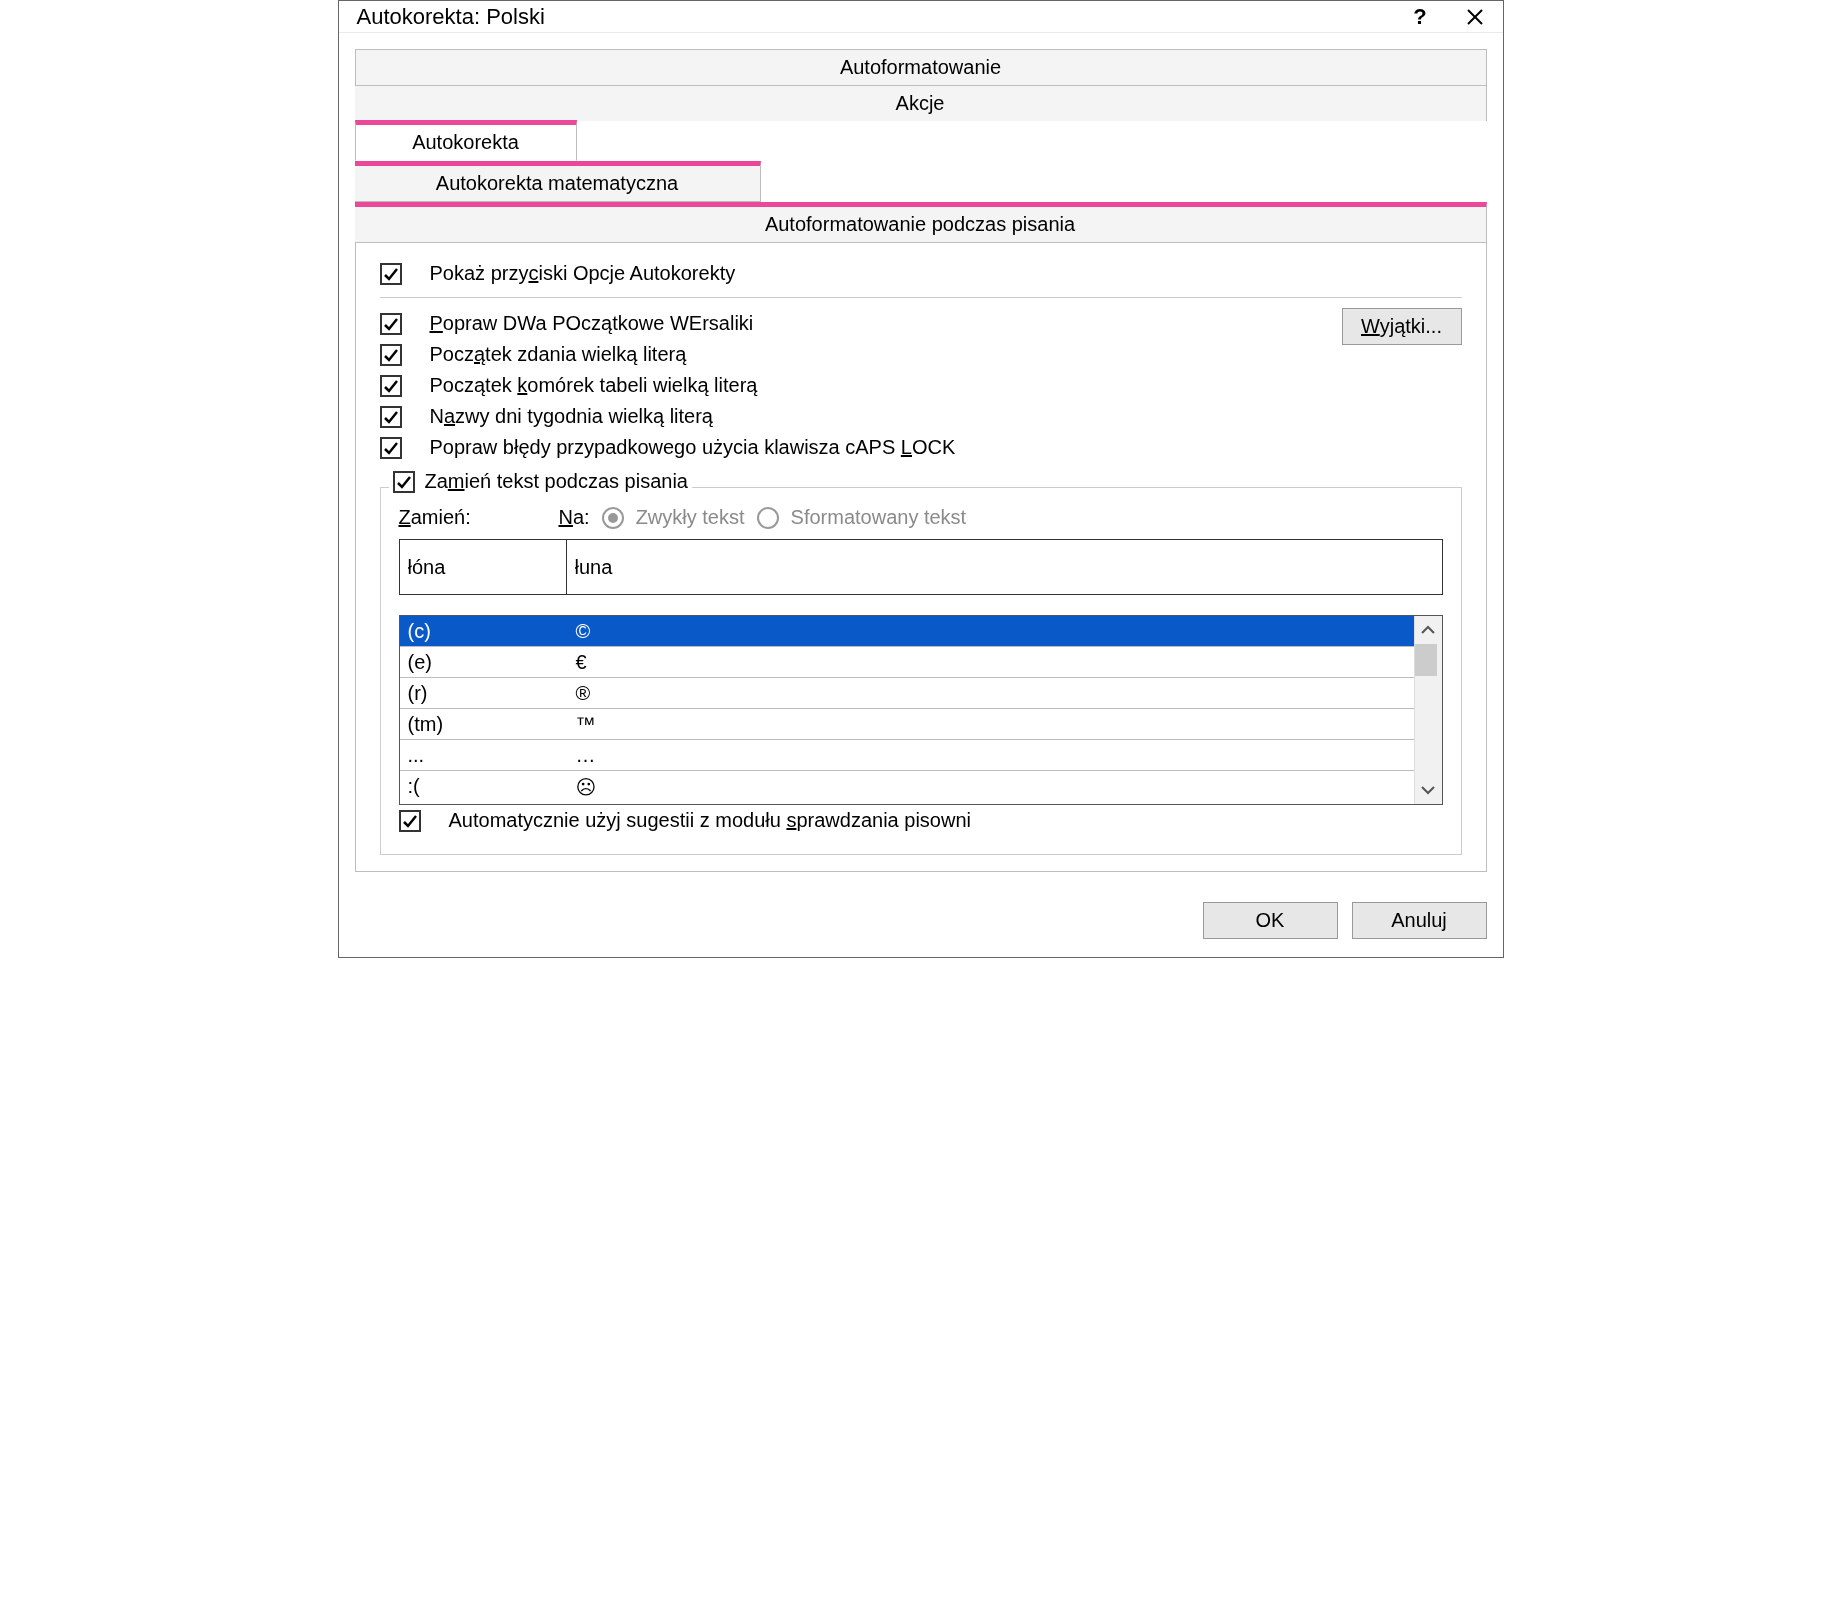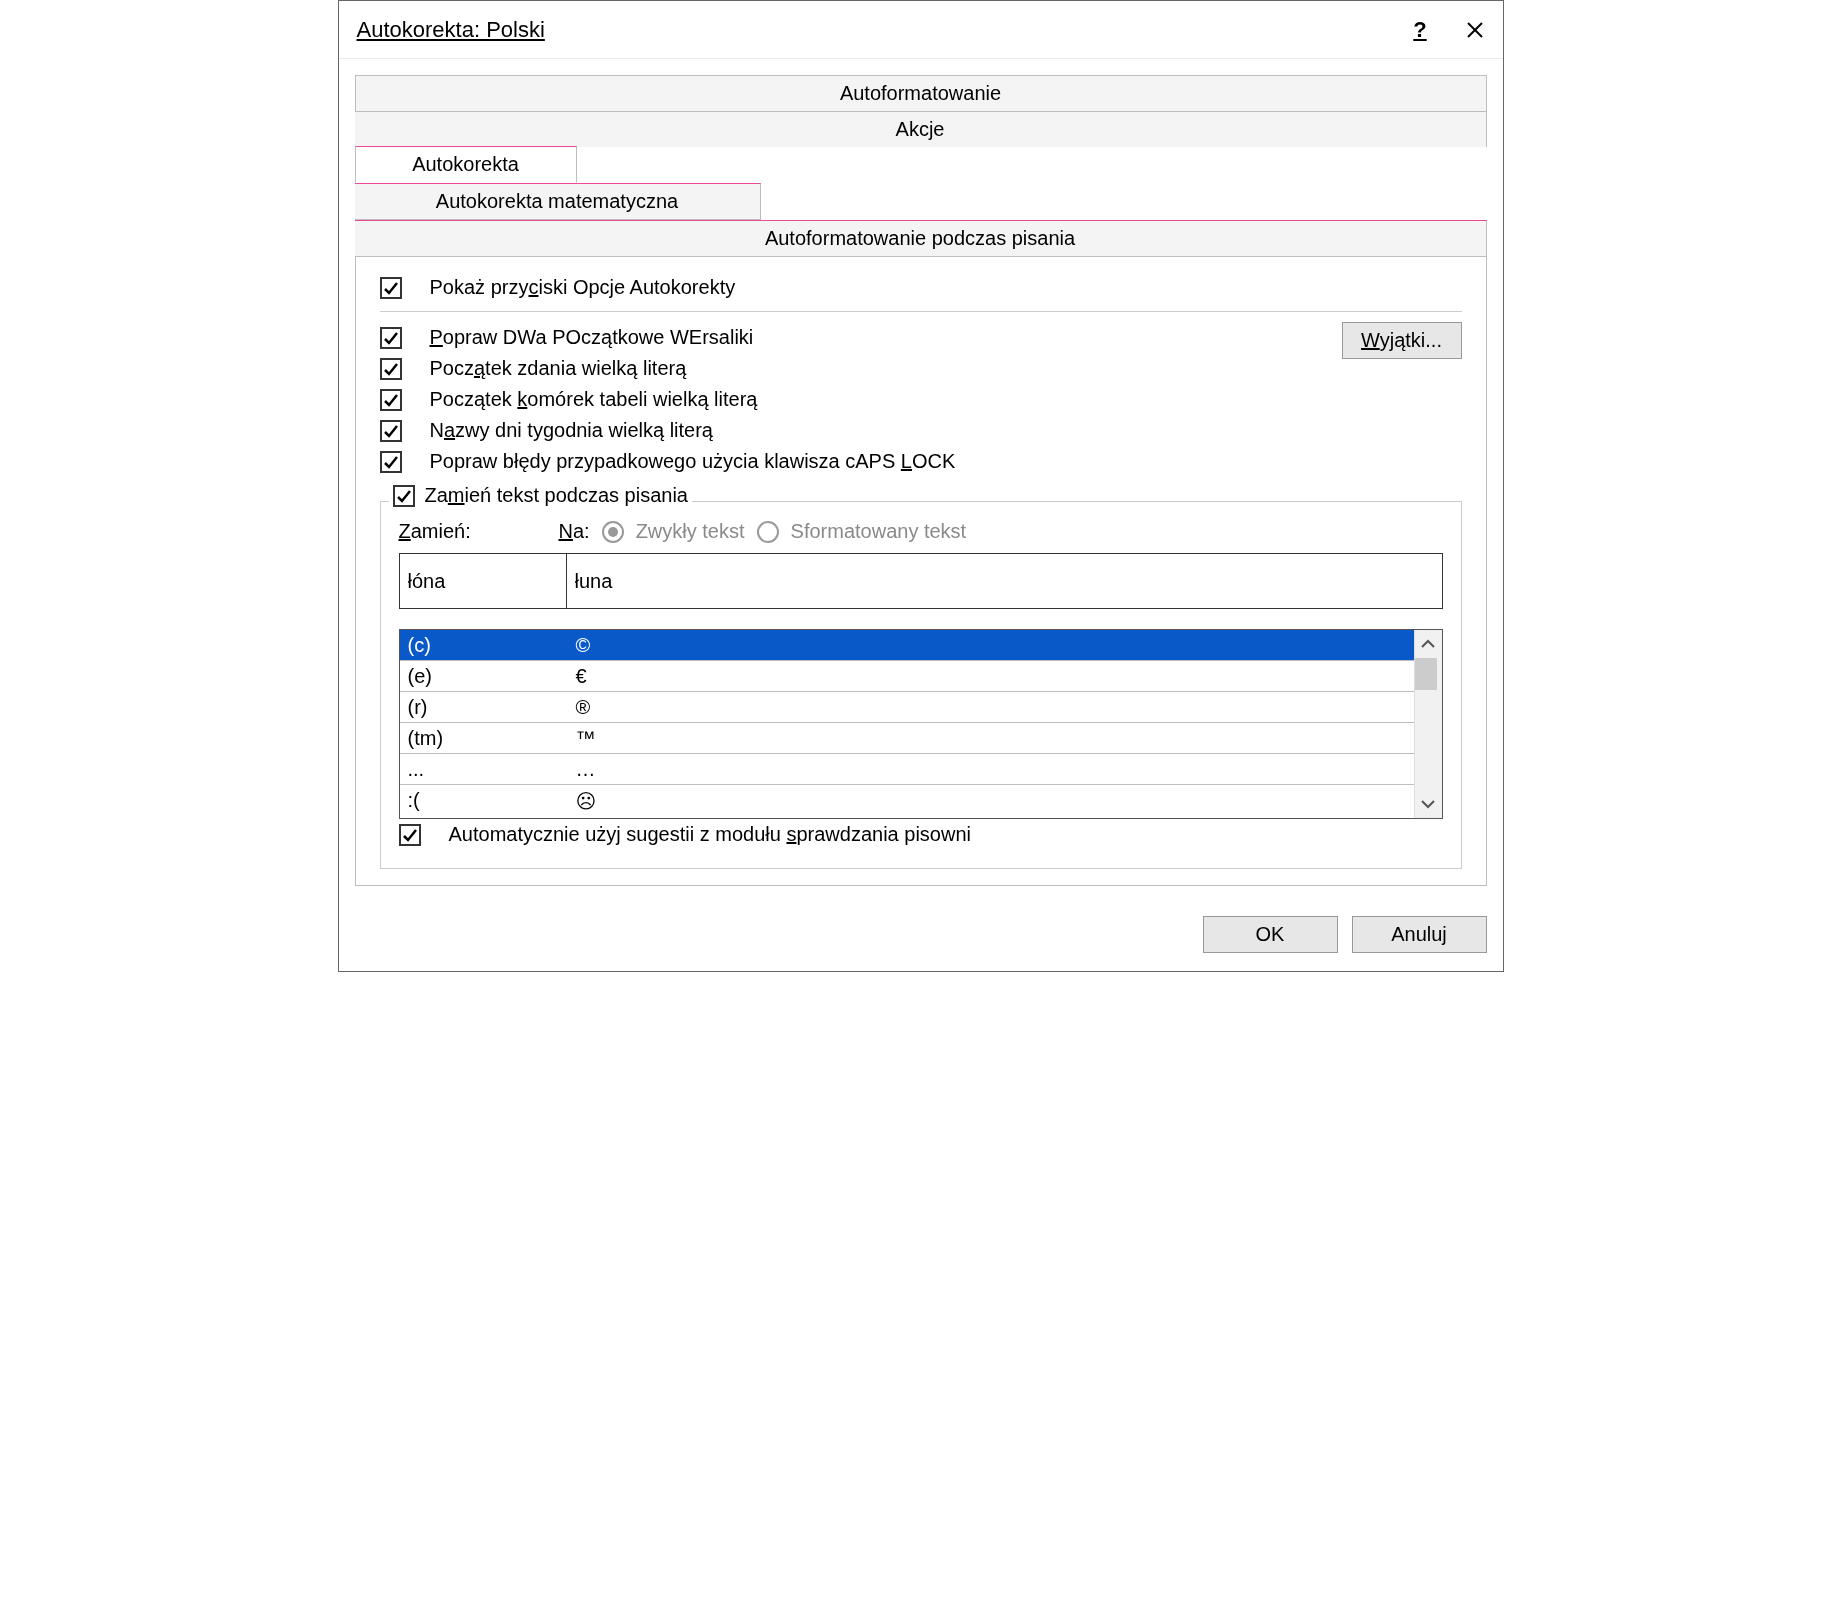--- a/index.html
+++ b/index.html
@@ -14,24 +14,23 @@
   .dialog {
     width: 1166px;
     border: 1px solid #666;
     background: #fff;
     margin: 0 auto;
     position: relative;
   }
   .titlebar {
     display: flex;
     align-items: center;
-    height: 58px;
+    height: 32px;
     padding: 0 0 0 18px;
     border-bottom: 1px solid #eaeaea;
-    text-decoration: underline;
   }
   .titlebar-text {
     flex: 1;
     font-size: 22px;
   }
   .titlebar-btn {
     width: 55px;
     height: 50px;
     display: flex;
     align-items: center;
@@ -61,21 +60,21 @@
     cursor: pointer;
   }
   .tabrow.top .tab {
     flex: 1;
     border-bottom: none;
   }
   .tabrow.top .tab:last-child {
     border-left: none;
   }
   .tabrow.bottom .tab {
-    border-top: 1px solid #ec4899;
+    border-top: 5px solid #ec4899;
   }
   .tabrow.bottom {
     margin-top: -1px;
   }
   .tab.active {
     background: #fff;
     border-bottom: 1px solid #fff;
     position: relative;
     z-index: 2;
   }

